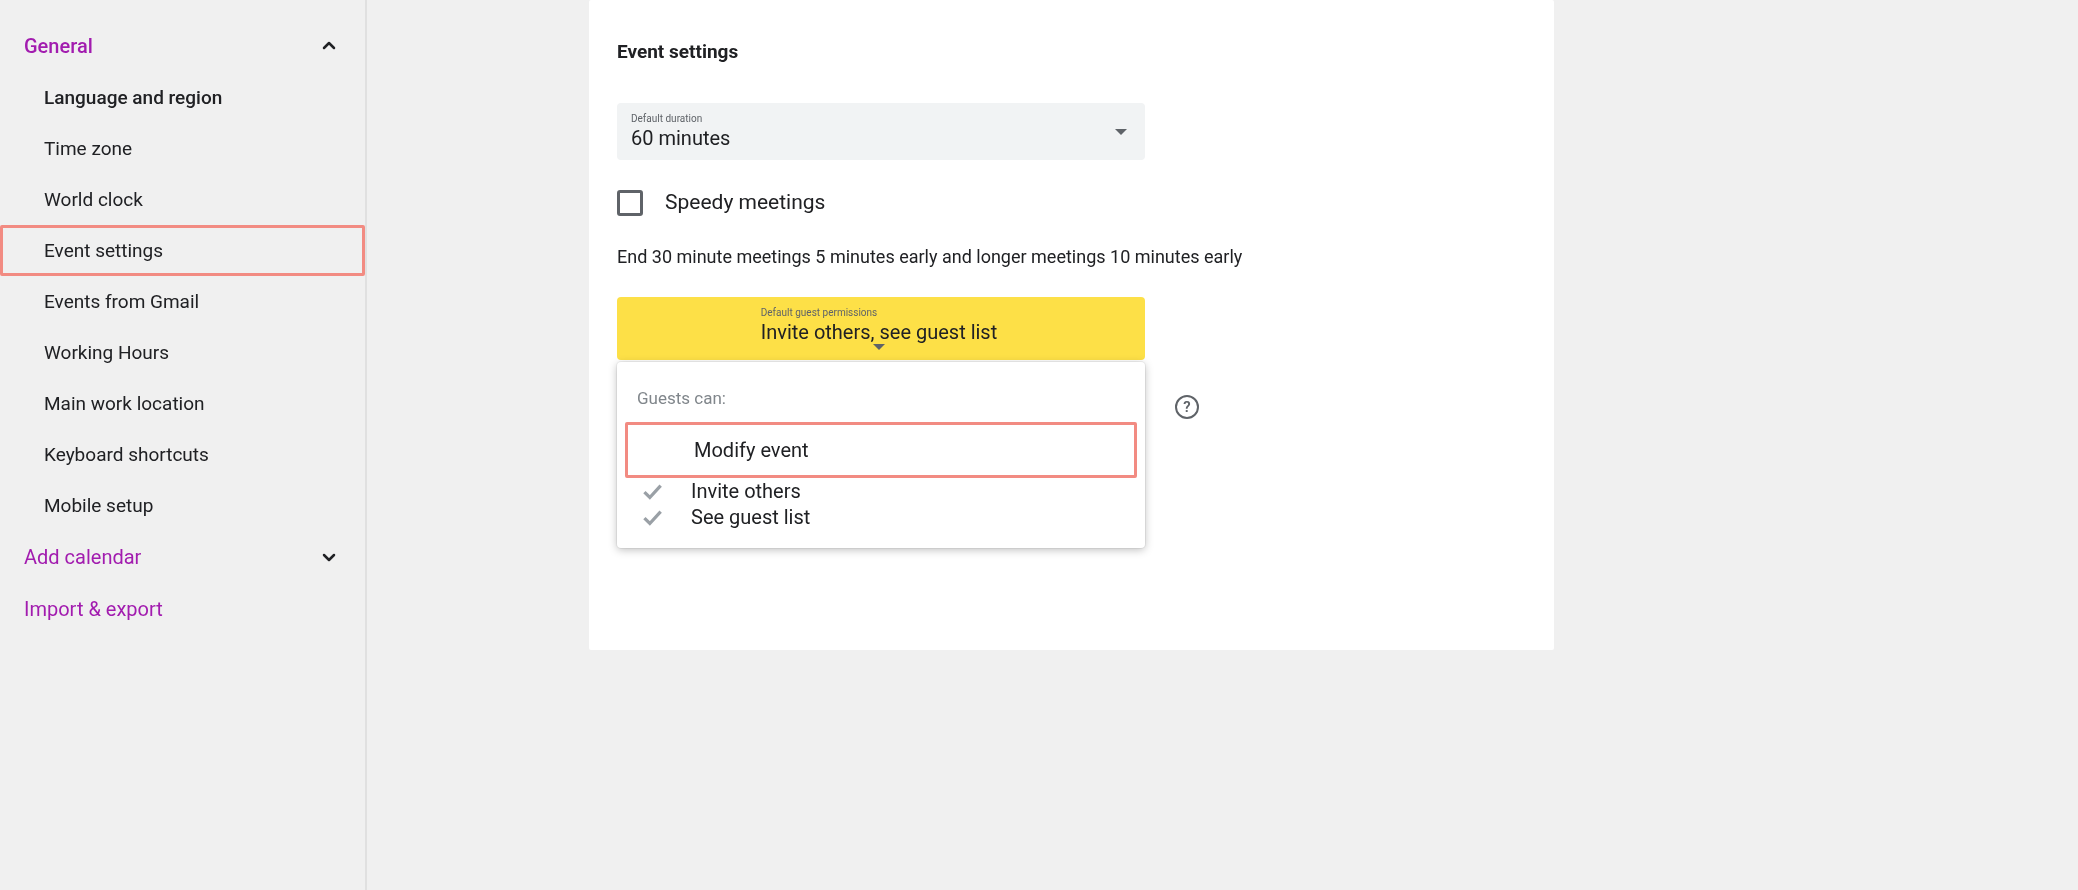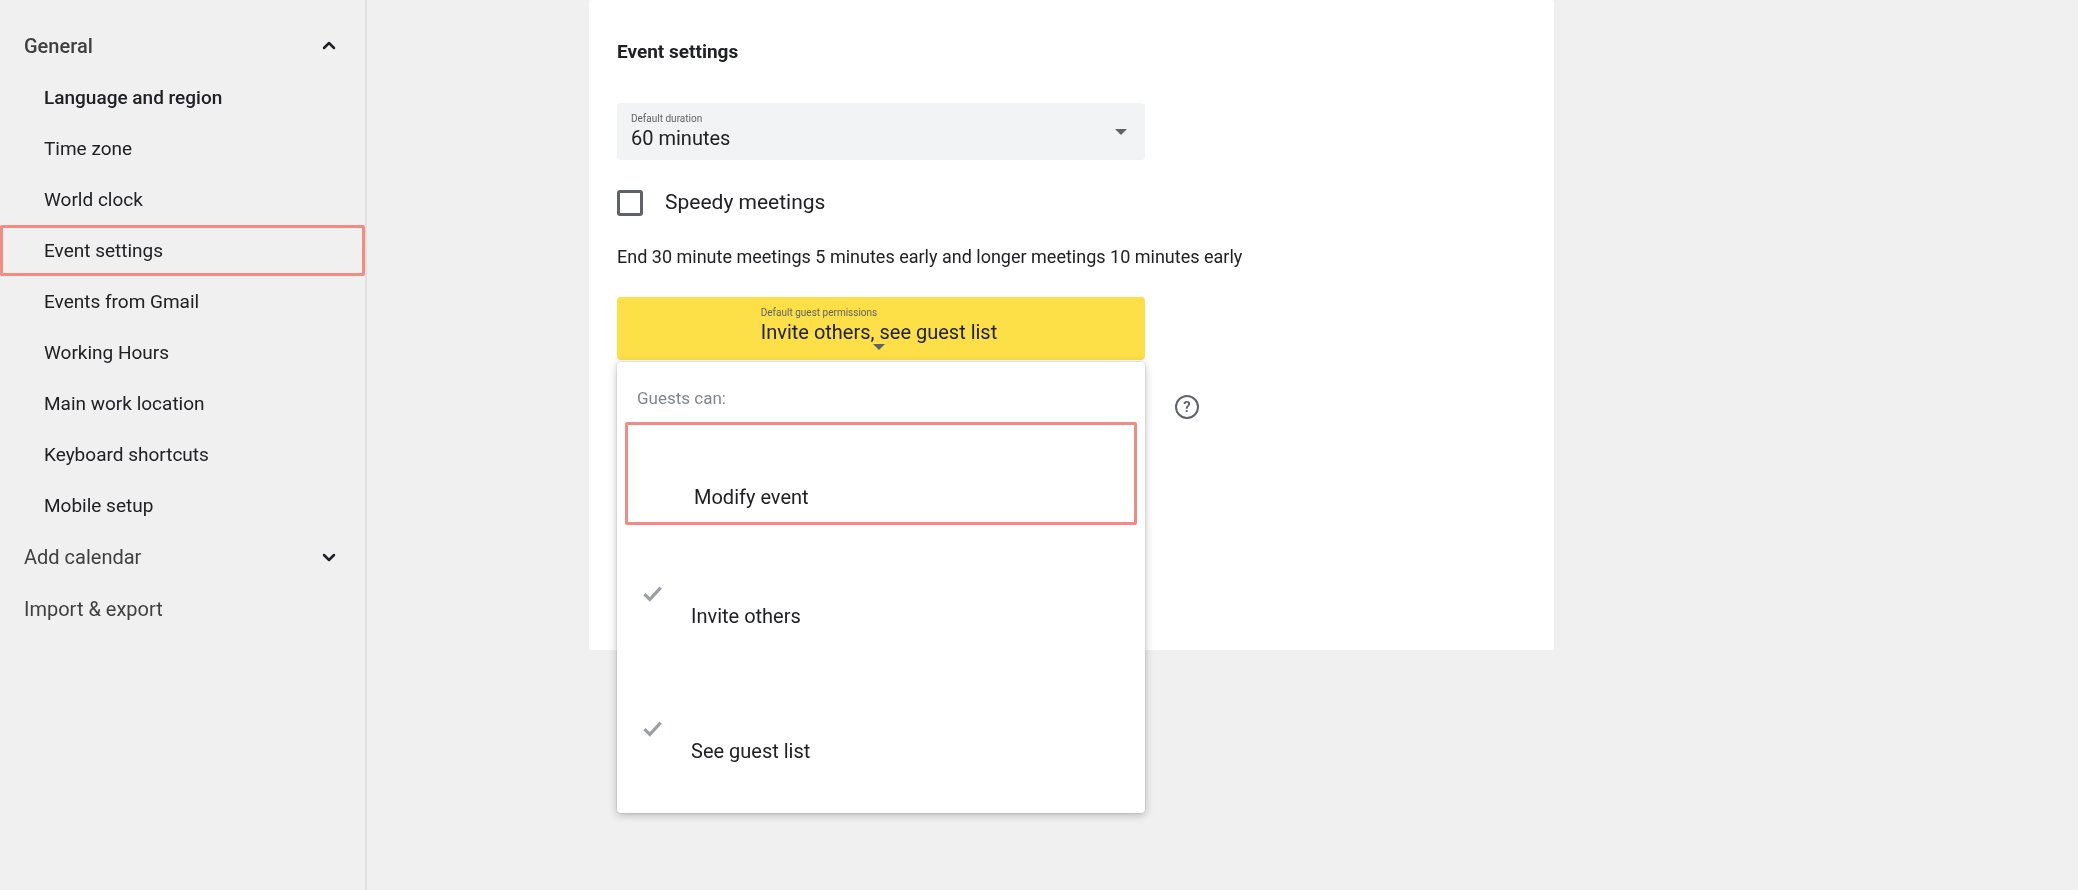--- a/index.html
+++ b/index.html
@@ -27,21 +27,21 @@
       padding: 20px 0;
       border-right: 2px solid #e0e0e0;
     }
     .sidebar-section-header {
       display: flex;
       align-items: center;
       justify-content: space-between;
       padding: 14px 24px;
       font-size: 20px;
       font-weight: 500;
-      color: #404040;
+      color: #a21caf;
       cursor: pointer;
     }
     .sidebar-item {
       padding: 14px 24px 14px 44px;
       font-size: 19px;
       font-weight: 400;
       color: #202124;
       cursor: pointer;
     }
     .sidebar-item.active {
@@ -152,21 +152,21 @@
       z-index: 10;
     }
     .dropdown-heading {
       font-size: 17px;
       color: #80868b;
       padding: 8px 20px 14px 20px;
     }
     .dropdown-option {
       display: flex;
       align-items: center;
-      padding: 32px 20px;
+      padding: 0 20px;
       font-size: 20px;
       color: #202124;
       cursor: pointer;
       gap: 24px;
     }
     .dropdown-option.highlighted {
       border: 3px solid #f28b82;
       border-radius: 2px;
       margin: 0 8px;
       padding: 13px 12px;
@@ -195,21 +195,20 @@
       display: flex;
       align-items: center;
       justify-content: center;
       font-size: 15px;
       color: #5f6368;
       font-weight: 600;
       cursor: pointer;
     }
     .option-label {
       flex: 1;
-      margin-top: 47px;
     }
     .highlighted-option-pad {
       padding-left: 54px;
     }
   </style>
 </head>
 <body>
 
 <div class="container">
   <div class="sidebar">

